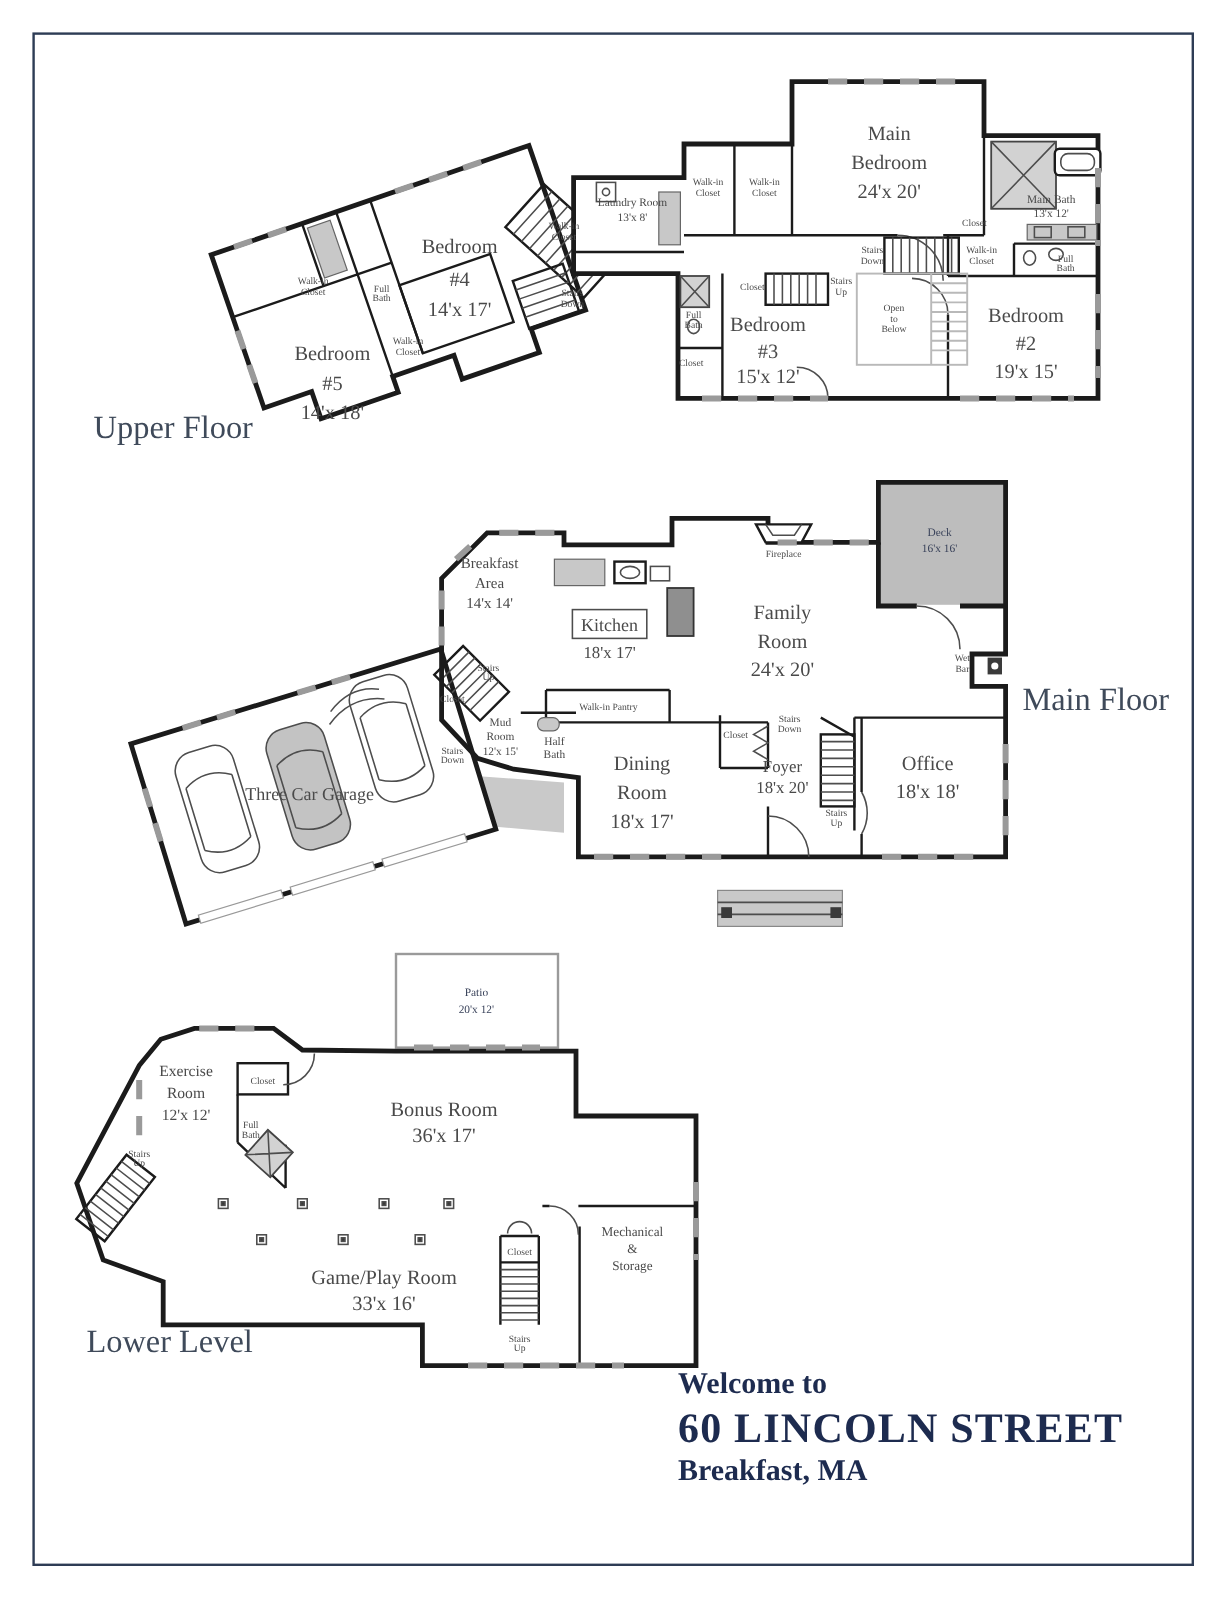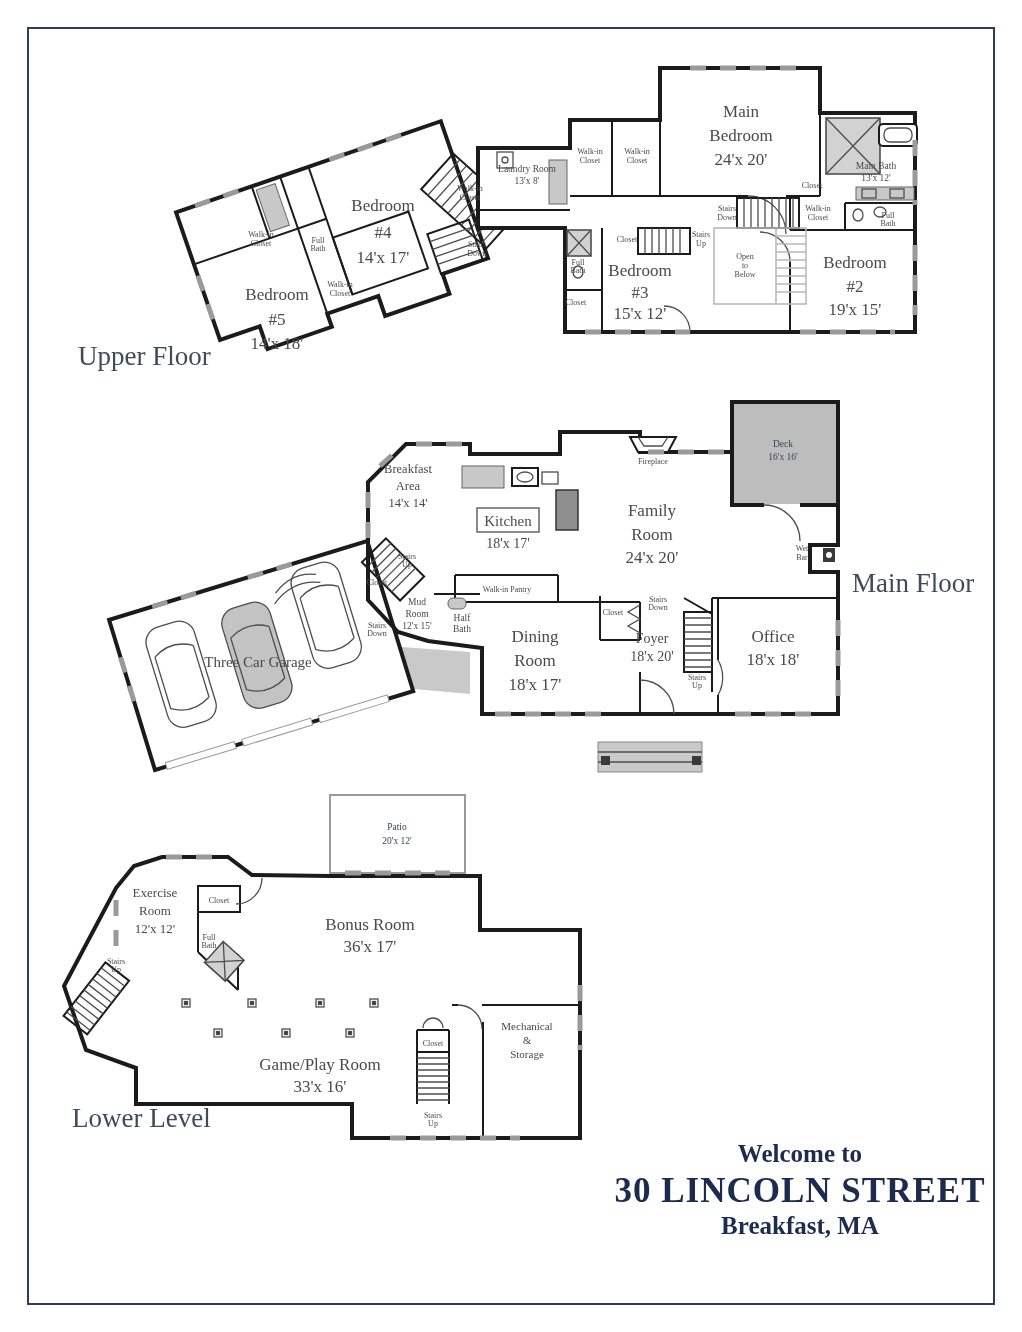--- a/index.html
+++ b/index.html
@@ -18,21 +18,21 @@
   .gray{fill:#c8c8c8;stroke:#666;stroke-width:1}
   .shw{fill:#d2d2d2;stroke:#444;stroke-width:1.5}
   .pad{fill:#c9c9c9}
   .deck{fill:#bdbdbd}
   .dark{fill:#3a3a3a}
   svg text{font-family:"Liberation Serif",serif;fill:#4a4a4a;text-anchor:middle}
   .t17{font-size:17px}.t15{font-size:15px}.t14{font-size:14px}.t13{font-size:13px}
   .t12{font-size:12.5px}.t11{font-size:11px}.t9{font-size:9.5px}.t8{font-size:8px}
   .nv{fill:#39425a}
   .fl{font-size:27px;fill:#3f4a5a;text-anchor:start}
-  .footer{position:absolute;left:590px;top:1140px;width:420px;text-align:center;color:#1d2b4f}
+  .footer{position:absolute;left:565px;top:1140px;width:420px;text-align:left;color:#1d2b4f}
   .footer .l1{font-size:25px;font-weight:bold}
   .footer .l2{font-size:35px;font-weight:bold;letter-spacing:1px;margin-top:3px}
   .footer .l3{font-size:25px;font-weight:bold;margin-top:1px}
 </style>
 </head>
 <body>
 
 <div class="page">
   <div class="frame"></div>
 
@@ -325,16 +325,16 @@
       <text class="t11" x="527" y="1058">Storage</text>
       <text class="t8" x="433" y="1046">Closet</text>
       <text class="t8" x="433" y="1118">Stairs</text>
       <text class="t8" x="433" y="1126">Up</text>
       <text class="fl" x="72" y="1127">Lower Level</text>
     </g>
   </svg>
 
   <div class="footer">
     <div class="l1">Welcome to</div>
-    <div class="l2">30 LINCOLN STREET</div>
+    <div class="l2">60 LINCOLN STREET</div>
     <div class="l3">Breakfast, MA</div>
   </div>
 </div>
 
 </body></html>

